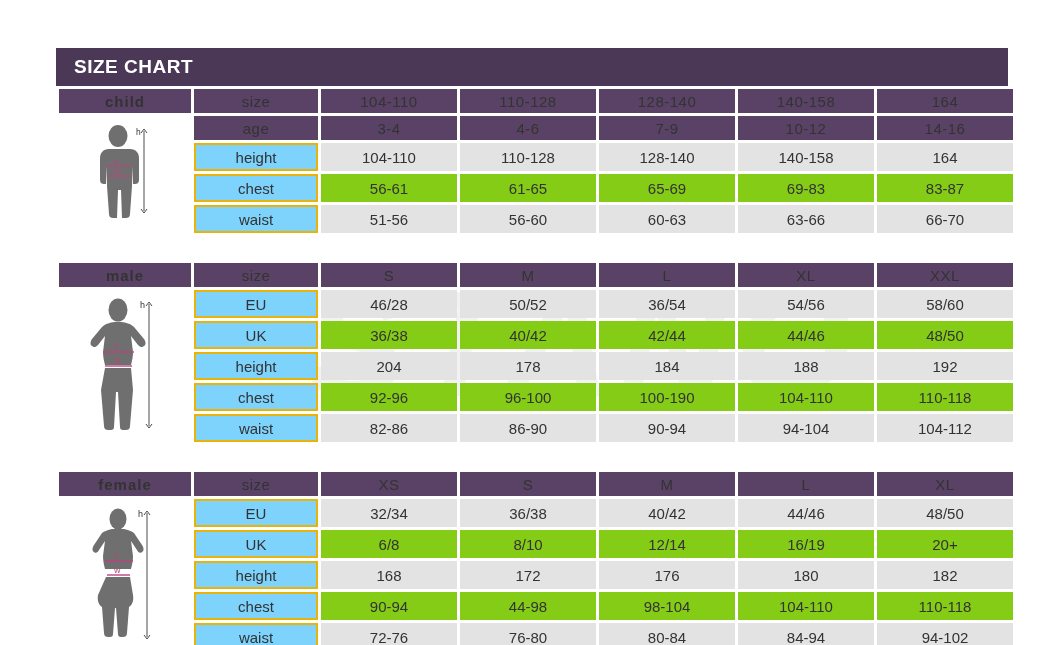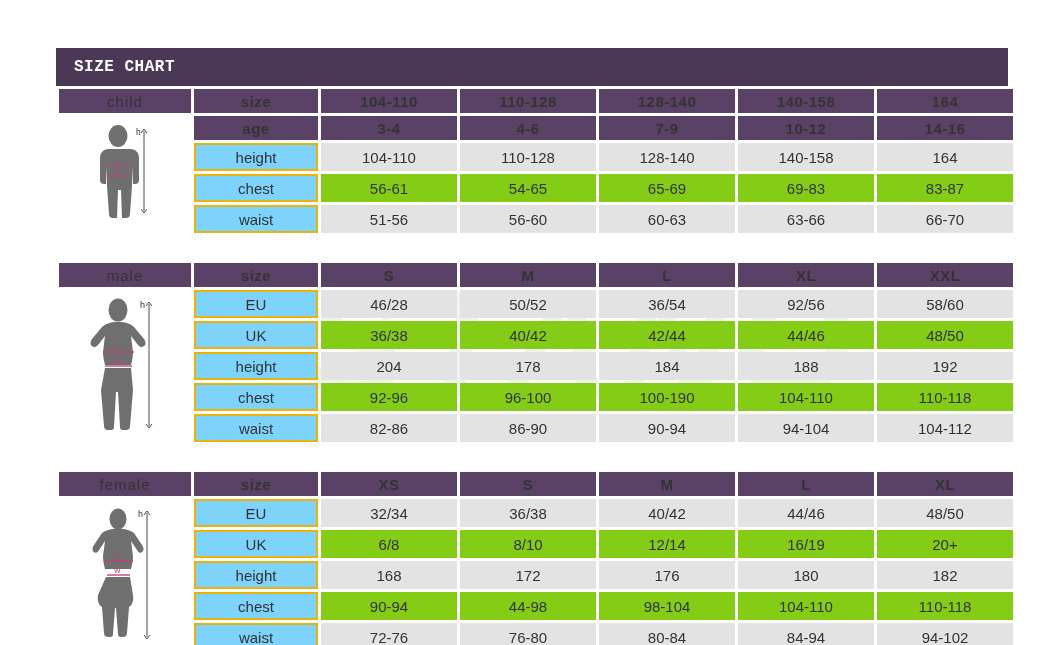--- a/index.html
+++ b/index.html
@@ -24,24 +24,23 @@
   .title-bar {
     background: #4b3857;
     color: #ffffff;
     height: 38px;
     display: flex;
     align-items: center;
     padding-left: 18px;
     letter-spacing: 1px;
   }
   .title-bar .t {
-    font-size: 16px;
+    font-size: 19px;
     font-weight: bold;
     letter-spacing: 0.5px;
-    font-family: Liberation Mono, monospace;
   }
   
   .watermark {
     position: absolute;
     left: 250px;
     top: 210px;
     font-size: 150px;
     font-weight: bold;
     color: #f2f2f2;
     letter-spacing: 8px;
@@ -69,27 +68,27 @@
     padding: 0;
   }
   
   col.c-fig { width: 132px; }
   col.c-lab { width: 124px; }
   col.c-val { width: 136px; }
 
   .hdr {
     background: #5a4266;
     color: #ffffff;
-    font-weight: bold;
+    font-weight: normal;
     letter-spacing: 0.5px;
   }
   .hdr-group {
     background: #5a4266;
     color: #ffffff;
-    font-weight: normal;
+    font-weight: bold;
     letter-spacing: 1px;
     font-size: 16px;
     margin-left: 27px;
   }
   .lab {
     background: #7dd3fc;
     border: 2px solid #eab308;
     color: #333;
     font-size: 15px;
   }
@@ -179,21 +178,21 @@
           <td class="lab">height</td>
           <td class="val-light">104-110</td>
           <td class="val-light">110-128</td>
           <td class="val-light">128-140</td>
           <td class="val-light">140-158</td>
           <td class="val-light">164</td>
         </tr>
         <tr>
           <td class="lab">chest</td>
           <td class="val-dark">56-61</td>
-          <td class="val-dark">54-65</td>
+          <td class="val-dark">61-65</td>
           <td class="val-dark">65-69</td>
           <td class="val-dark">69-83</td>
           <td class="val-dark">83-87</td>
         </tr>
         <tr>
           <td class="lab">waist</td>
           <td class="val-light">51-56</td>
           <td class="val-light">56-60</td>
           <td class="val-light">60-63</td>
           <td class="val-light">63-66</td>
@@ -234,21 +233,21 @@
                 <path d="M80 10 l3 -4 l3 4"></path>
                 <path d="M80 128 l3 4 l3 -4"></path>
               </g>
               <text x="74" y="12" fill="#333" font-size="9" font-family="Liberation Sans, sans-serif">h</text>
             </svg>
           </td>
           <td class="lab">EU</td>
           <td class="val-light">46/28</td>
           <td class="val-light">50/52</td>
           <td class="val-light">36/54</td>
-          <td class="val-light">92/56</td>
+          <td class="val-light">54/56</td>
           <td class="val-light">58/60</td>
         </tr>
         <tr>
           <td class="lab">UK</td>
           <td class="val-dark">36/38</td>
           <td class="val-dark">40/42</td>
           <td class="val-dark">42/44</td>
           <td class="val-dark">44/46</td>
           <td class="val-dark">48/50</td>
         </tr>

